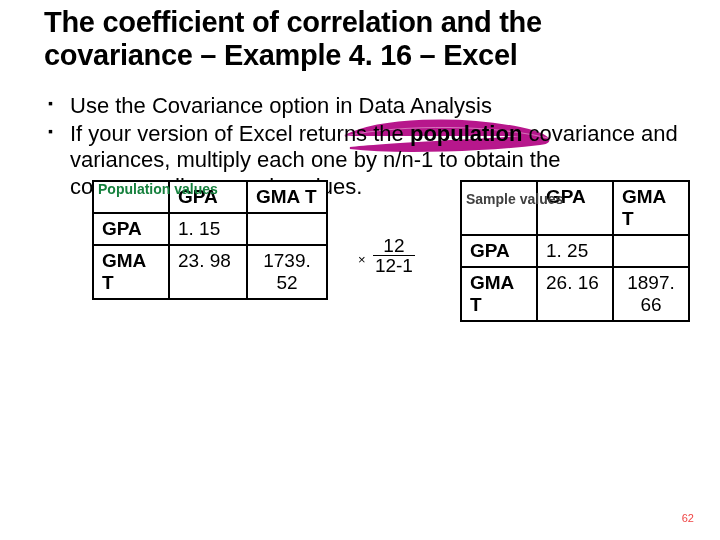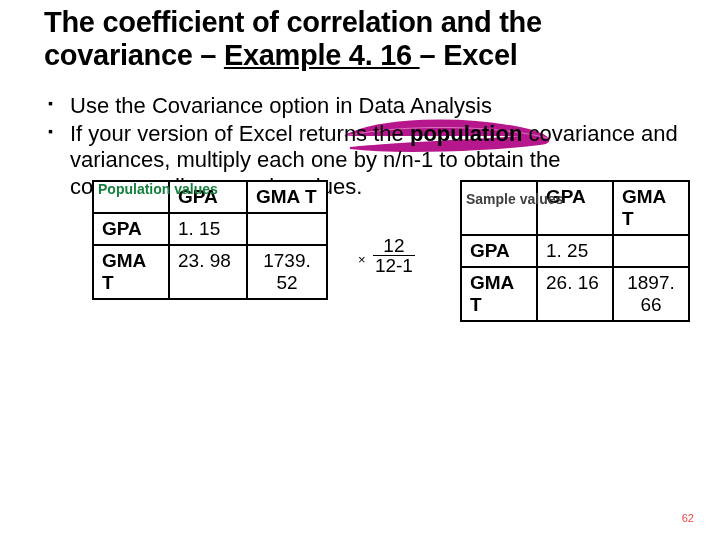--- a/index.html
+++ b/index.html
@@ -17,21 +17,21 @@
     padding: 6px 30px 0 30px;
     position: relative;
   }
   h1 {
     font-size: 29px;
     font-weight: 700;
     line-height: 1.15;
     margin: 0 0 8px 14px;
     letter-spacing: -0.3px;
   }
-  .u { text-decoration: underline; }
+  .u { }
   .swoosh {
     position: absolute;
     top: 114px;
     left: 340px;
     width: 220px;
     height: 42px;
     pointer-events: none;
   }
   ul {
     margin: 20px 0 0 16px;

